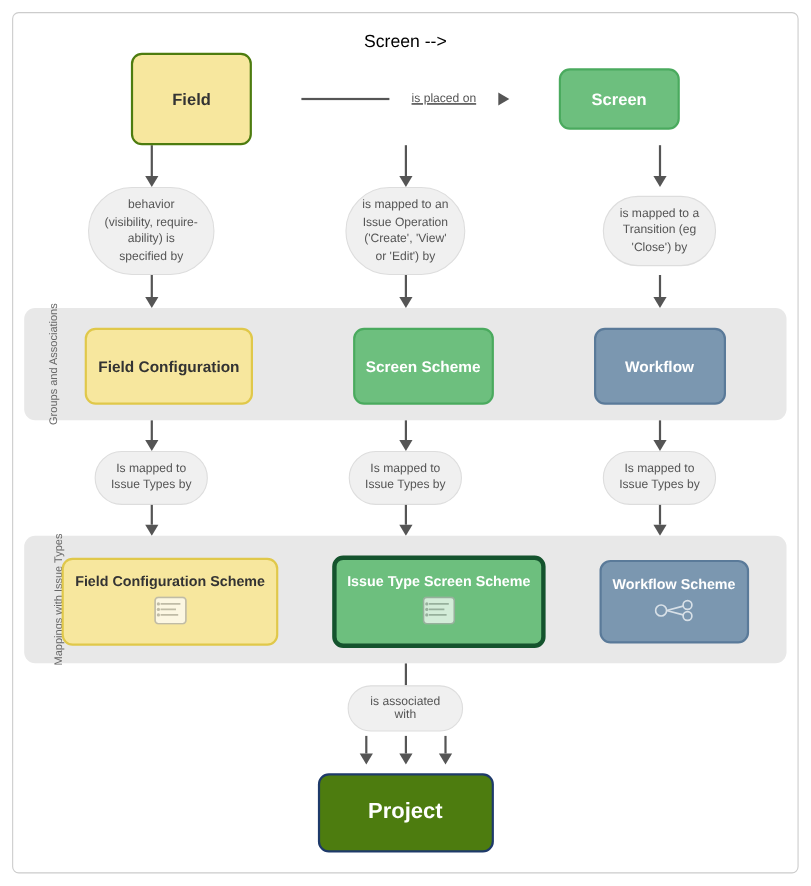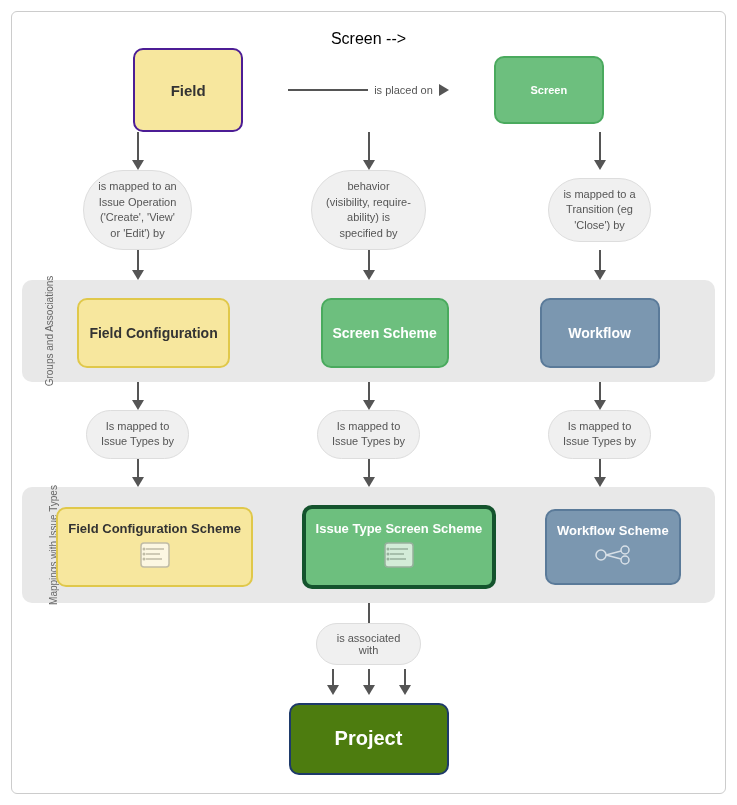--- a/index.html
+++ b/index.html
@@ -30,43 +30,43 @@
       display: flex;
       align-items: center;
       justify-content: center;
       gap: 0;
       width: 100%;
       margin-bottom: 0;
       position: relative;
     }
     .node-field {
       background: #f7e79e;
-      border: 2px solid #4c1d95;
+      border: 2px solid #4d7c0f;
       border-radius: 10px;
       width: 110px;
       height: 84px;
       display: flex;
       align-items: center;
       justify-content: center;
       font-weight: bold;
       font-size: 15px;
       color: #333;
       position: relative;
     }
     .node-screen {
       background: #6dbf7e;
       border: 2px solid #4aaa5e;
       border-radius: 10px;
       width: 110px;
-      height: 68px;
-      display: flex;
-      align-items: center;
-      justify-content: center;
-      font-weight: bold;
-      font-size: 11px;
+      height: 56px;
+      display: flex;
+      align-items: center;
+      justify-content: center;
+      font-weight: bold;
+      font-size: 15px;
       color: #fff;
       position: relative;
     }
     .arrow-line {
       height: 2px;
       background: #555;
       width: 120px;
     }
     .arrow-label-text {
       font-size: 11px;
@@ -273,21 +273,21 @@
 
 <div class="diagram-container">
 
    Screen --&gt;
   <div class="top-row">
     <div style="width:200px; display:flex; justify-content:center;">
       <div class="node-field">
         <span>Field</span>
       </div>
     </div>
-    <div style="display:flex; align-items:center; gap:2px; margin-top:0;">
+    <div style="display:flex; align-items:center; gap:16px; margin-top:0;text-decoration:underline;">
       <div class="arrow-line" style="width:80px;"></div>
       <span class="arrow-label-text">is placed on</span>
       <div class="arrowhead"></div>
     </div>
     <div style="width:200px; display:flex; justify-content:center;">
       <div class="node-screen">
         <span>Screen</span>
       </div>
     </div>
   </div>
@@ -307,24 +307,24 @@
 
     <div style="width:200px; display:flex; flex-direction:column; align-items:center;">
       <div class="connector-down" style="height:28px;"></div>
       <div class="arrowhead-down"></div>
     </div>
   </div>
 
   
   <div style="width:100%; display:flex; justify-content:space-around; align-items:center; margin-bottom:0;">
     <div style="width:200px; display:flex; justify-content:center;">
+      <div class="label-bubble">behavior<br>(visibility, require-<br>ability) is<br>specified by</div>
+    </div>
+    <div style="width:200px; display:flex; justify-content:center;">
       <div class="label-bubble">is mapped to an<br>Issue Operation<br>('Create', 'View'<br>or 'Edit') by</div>
-    </div>
-    <div style="width:200px; display:flex; justify-content:center;">
-      <div class="label-bubble">behavior<br>(visibility, require-<br>ability) is<br>specified by</div>
     </div>
     <div style="width:200px; display:flex; justify-content:center;">
       <div class="label-bubble">is mapped to a<br>Transition (eg<br>'Close') by</div>
     </div>
   </div>
 
   
   <div style="width:100%; display:flex; justify-content:space-around; align-items:flex-start;">
     <div style="width:200px; display:flex; flex-direction:column; align-items:center;">
       <div class="connector-down" style="height:20px;"></div>

